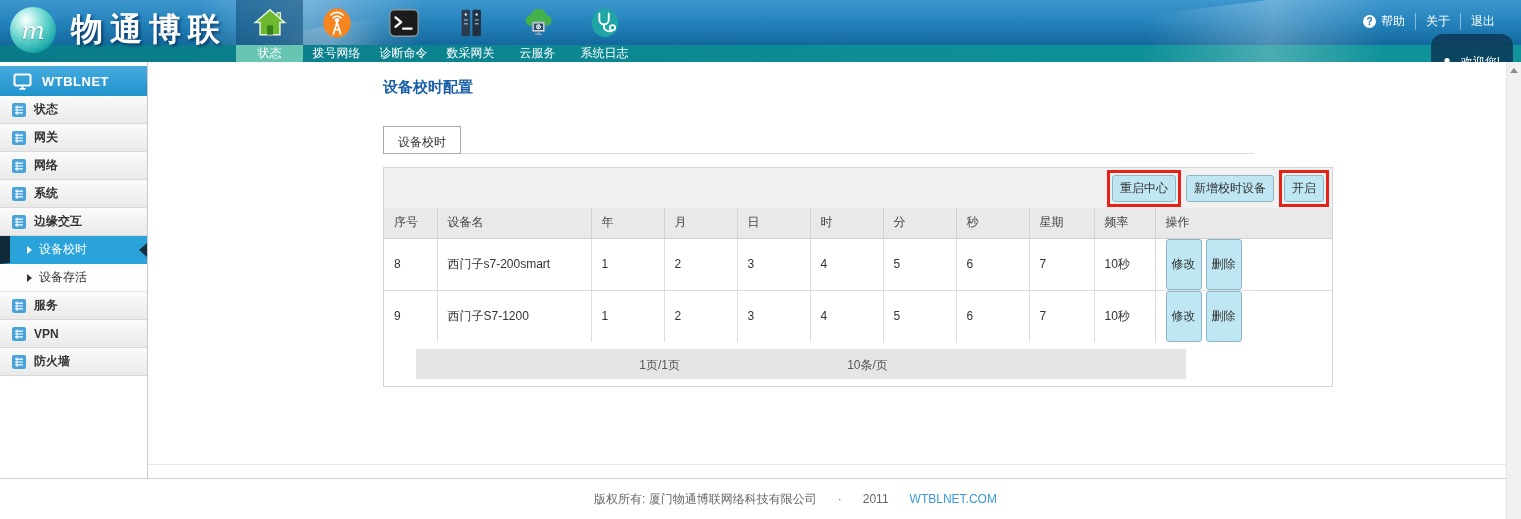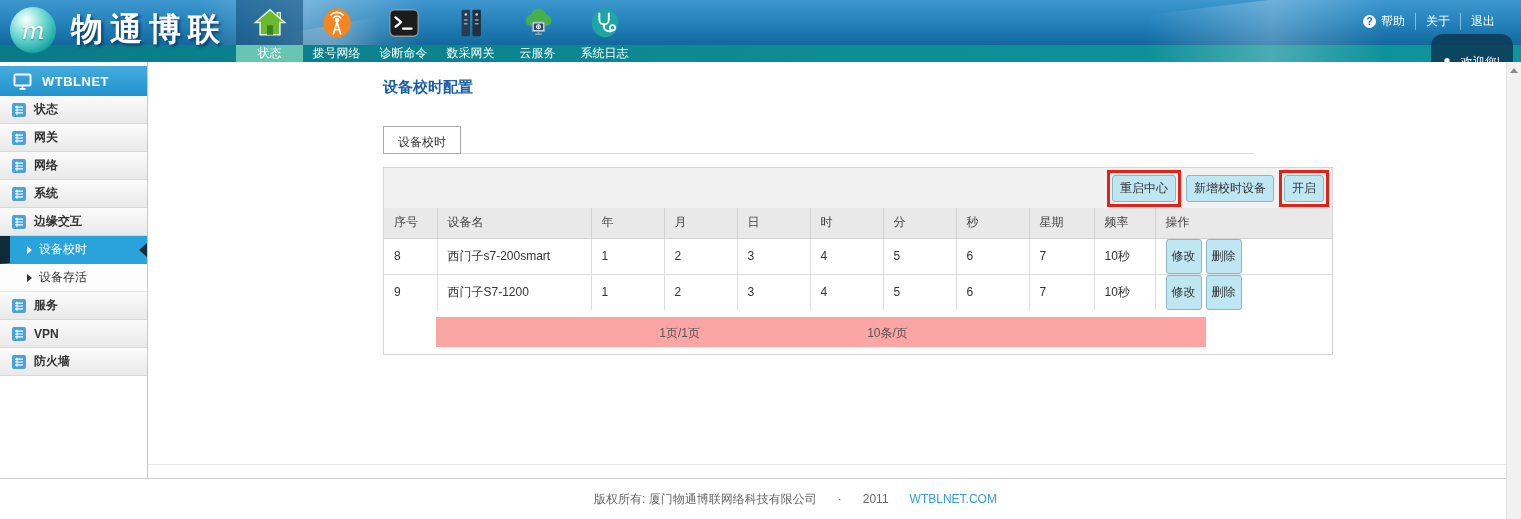--- a/index.html
+++ b/index.html
@@ -64,24 +64,24 @@
 
   .card { width:950px; margin-top:13px; border:1px solid #d4d4d4; }
   .toolbar { background:#f1f1f1; height:40px; display:flex; align-items:center; justify-content:flex-end; gap:5px; padding:0 3px; }
   .btn { background:#bfe6f3; border:1px solid #8fb6c3; border-radius:3px; color:#333; font-size:12px; padding:4px 7px;
     cursor:pointer; font-family:inherit; white-space:nowrap; }
   .red-box { border:3px solid #e62117; padding:2px; display:inline-flex; align-items:center; }
 
   .tbl { width:100%; border-collapse:collapse; table-layout:fixed; border:hidden; }
   .tbl th { background:#e9e9e9; border:1px solid #d2d2d2; height:30px; font-weight:normal; color:#444; text-align:left; padding:0 10px; font-size:12px; }
   .tbl td { border:1px solid #ddd; height:34px; padding:0 10px; color:#333; font-size:12px; }
-  .btn-sm { padding:8px 5px; margin-right:4px; }
+  .btn-sm { padding:16px 5px; margin-right:4px; }
 
   .pager-row { height:44px; display:flex; align-items:center; background:#fff; }
-  .pager-bar { margin-left:52px; width:770px; height:30px; background:#fca5a5; position:relative; color:#555; }
+  .pager-bar { margin-left:32px; width:770px; height:30px; background:#e5e5e5; position:relative; color:#555; }
   .pager-pages { position:absolute; left:29%; top:8px; }
   .pager-size  { position:absolute; left:56%; top:8px; }
 
   
   footer { height:41px; border-top:1px solid #cfcfcf; display:flex; align-items:center; justify-content:center; gap:21px;
     color:#666; padding-left:70px; }
   footer .site { color:#3a9ad9; cursor:pointer; }
 
   
   .scroll-gutter { position:absolute; right:0; top:62px; bottom:0; width:15px; background:#f1f1f1; border-left:1px solid #e3e3e3;

